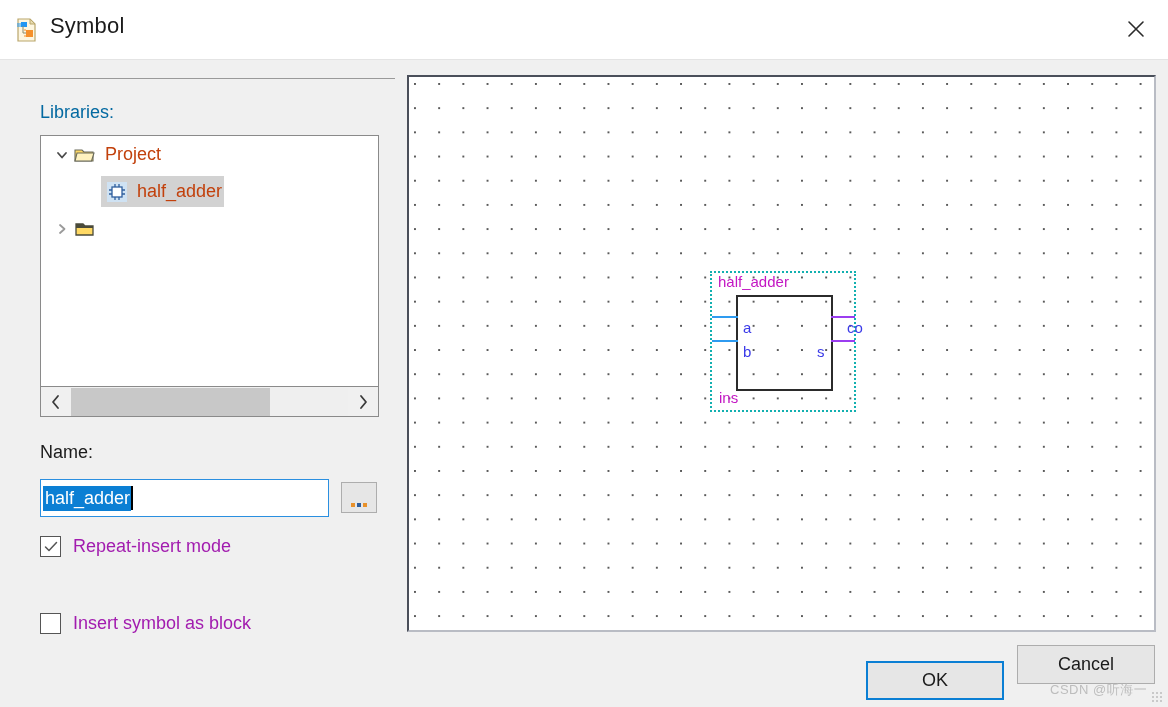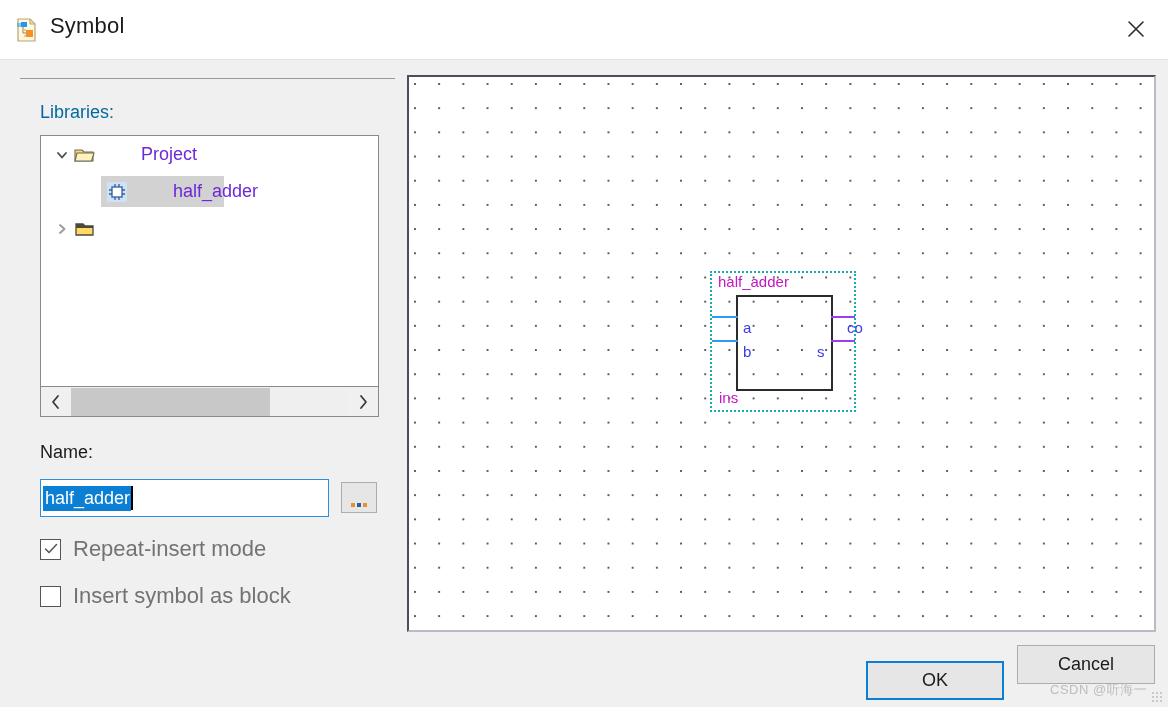--- a/index.html
+++ b/index.html
@@ -95,22 +95,21 @@
     cursor: pointer;
   }
   .tree-icon {
     width: 24px; height: 20px;
     margin-right: 8px;
     flex: 0 0 auto;
     display: flex; align-items: center; justify-content: center;
   }
   .tree-label {
     font-size: 18px;
-    color: #6d28d9;
-    margin-left: 36px;
+    color: #c2410c;
   }
   .tree-sel {
     position: absolute;
     left: 60px; top: 3px;
     height: 31px;
     background: #d2d2d2;
     z-index: 0;
   }
   .tree-row.selected .tree-icon,
   .tree-row.selected .tree-label { position: relative; z-index: 1; }
@@ -191,32 +190,32 @@
   .dot { width: 4px; height: 4px; margin: 0 1px; }
 
   .chk-row {
     position: absolute;
     left: 40px;
     display: flex;
     align-items: center;
     cursor: pointer;
   }
   #chk-repeat { top: 536px; }
-  #chk-block  { top: 583px; }
+  #chk-block  { top: 613px; }
   .chk-box {
     width: 21px; height: 21px;
     border: 1px solid #555555;
     background: #ffffff;
     margin-right: 12px;
     flex: 0 0 auto;
     display: flex; align-items: center; justify-content: center;
   }
   .chk-label {
-    font-size: 22px;
-    color: #737373;
+    font-size: 18px;
+    color: #a21caf;
     text-align: right;
   }
 
   
   #canvas-frame {
     position: absolute;
     left: 407px; top: 75px;
     width: 749px; height: 557px;
     background: #ffffff;
     border: 2px solid #4a4f5a;

